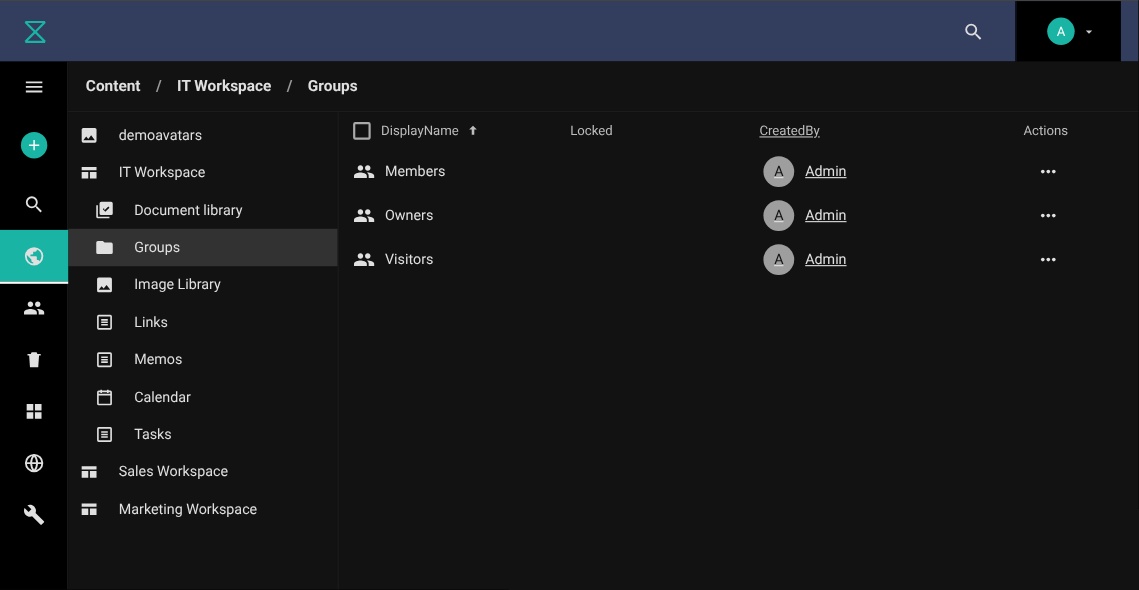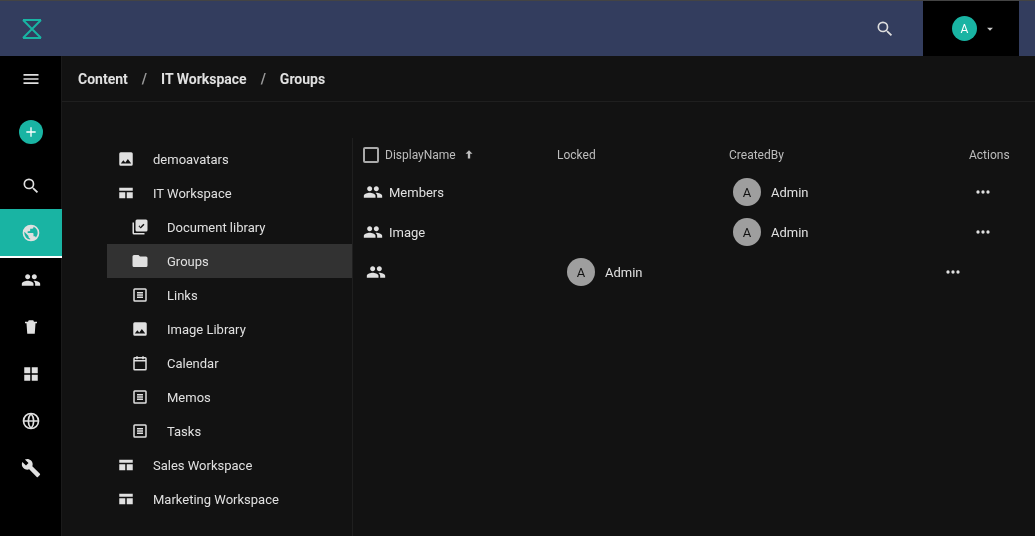--- a/index.html
+++ b/index.html
@@ -116,21 +116,20 @@
       display: flex;
       align-items: center;
       justify-content: center;
     }
     .main {
       flex: 1;
       display: flex;
       flex-direction: column;
       background: #121212;
       min-width: 0;
-      gap: 36px;
     }
     .breadcrumbs {
       height: 46px;
       display: flex;
       align-items: center;
       padding: 0 16px;
       color: #e0e0e0;
       font-size: 14px;
       background: #121212;
       border-bottom: 1px solid #1f1f1f;
@@ -141,21 +140,20 @@
     }
     .breadcrumbs .sep {
       margin: 0 14px;
       color: #999;
       font-weight: 700;
     }
     .content {
       flex: 1;
       display: flex;
       min-height: 0;
-      padding-left: 45px;
     }
     .tree {
       width: 246px;
       background: #121212;
       border-right: 1px solid #1f1f1f;
       overflow-y: auto;
       padding-top: 4px;
     }
     .tree-item {
       display: flex;
@@ -206,20 +204,21 @@
       flex: 0 0 172px;
       display: flex;
     }
     .col-locked {
       flex: 0 0 172px;
     }
     .col-createdby {
       flex: 0 0 240px;
       display: flex;
       align-items: center;
+      text-decoration: underline;
     }
     .col-actions {
       flex: 1;
       text-align: left;
       padding-right: 54px;
     }
     .sort-arrow {
       margin-left: 6px;
     }
     .table-row {
@@ -378,52 +377,52 @@
           <div class="tree-item level-1 active">
             <span class="ticon">
               <svg width="18" height="18" viewBox="0 0 24 24" fill="currentColor">
                 <path d="M10 4H4a2 2 0 00-2 2v12a2 2 0 002 2h16a2 2 0 002-2V8a2 2 0 00-2-2h-8l-2-2z"></path>
               </svg>
             </span>
             <span>Groups</span>
           </div>
           <div class="tree-item level-1">
             <span class="ticon">
+              <svg width="18" height="18" viewBox="0 0 24 24" fill="currentColor">
+                <path d="M21 19V5a2 2 0 00-2-2H5a2 2 0 00-2 2v14a2 2 0 002 2h14a2 2 0 002-2zM8.5 13.5l2.5 3.01L14.5 12l4.5 6H5l3.5-4.5z"></path>
+              </svg>
+            </span>
+            <span>Image Library</span>
+          </div>
+          <div class="tree-item level-1">
+            <span class="ticon">
               <svg width="18" height="18" viewBox="0 0 24 24" fill="none" stroke="currentColor" stroke-width="2">
                 <rect x="4" y="4" width="16" height="16" rx="1"></rect>
                 <path d="M8 9h8M8 12h8M8 15h8"></path>
               </svg>
             </span>
             <span>Links</span>
           </div>
           <div class="tree-item level-1">
             <span class="ticon">
-              <svg width="18" height="18" viewBox="0 0 24 24" fill="currentColor">
-                <path d="M21 19V5a2 2 0 00-2-2H5a2 2 0 00-2 2v14a2 2 0 002 2h14a2 2 0 002-2zM8.5 13.5l2.5 3.01L14.5 12l4.5 6H5l3.5-4.5z"></path>
-              </svg>
-            </span>
-            <span>Image Library</span>
+              <svg width="18" height="18" viewBox="0 0 24 24" fill="none" stroke="currentColor" stroke-width="2">
+                <rect x="4" y="4" width="16" height="16" rx="1"></rect>
+                <path d="M8 9h8M8 12h8M8 15h8"></path>
+              </svg>
+            </span>
+            <span>Memos</span>
           </div>
           <div class="tree-item level-1">
             <span class="ticon">
               <svg width="18" height="18" viewBox="0 0 24 24" fill="none" stroke="currentColor" stroke-width="2">
                 <rect x="4" y="5" width="16" height="16" rx="1"></rect>
                 <path d="M4 9h16M8 3v4M16 3v4"></path>
               </svg>
             </span>
             <span>Calendar</span>
-          </div>
-          <div class="tree-item level-1">
-            <span class="ticon">
-              <svg width="18" height="18" viewBox="0 0 24 24" fill="none" stroke="currentColor" stroke-width="2">
-                <rect x="4" y="4" width="16" height="16" rx="1"></rect>
-                <path d="M8 9h8M8 12h8M8 15h8"></path>
-              </svg>
-            </span>
-            <span>Memos</span>
           </div>
           <div class="tree-item level-1">
             <span class="ticon">
               <svg width="18" height="18" viewBox="0 0 24 24" fill="none" stroke="currentColor" stroke-width="2">
                 <rect x="4" y="4" width="16" height="16" rx="1"></rect>
                 <path d="M8 9h8M8 12h8M8 15h8"></path>
               </svg>
             </span>
             <span>Tasks</span>
           </div>
@@ -490,21 +489,21 @@
                   </svg>
                 </span>
               </div>
             </div>
             <div class="table-row">
               <div class="col-chk row-icon">
                 <svg width="20" height="20" viewBox="0 0 24 24" fill="currentColor">
                   <path d="M16 11c1.66 0 3-1.34 3-3s-1.34-3-3-3-3 1.34-3 3 1.34 3 3 3zM8 11c1.66 0 3-1.34 3-3S9.66 5 8 5 5 6.34 5 8s1.34 3 3 3zm0 2c-2.33 0-7 1.17-7 3.5V19h14v-2.5C15 14.17 10.33 13 8 13zm8 0c-.29 0-.62.02-.97.05 1.16.84 1.97 1.97 1.97 3.45V19h6v-2.5c0-2.33-4.67-3.5-7-3.5z"></path>
                 </svg>
               </div>
-              <div class="col-name">Image</div>
+              <div class="col-name">Owners</div>
               <div class="col-locked"></div>
               <div class="col-createdby">
                 <div class="avatar-cell">A</div>
                 <span>Admin</span>
               </div>
               <div class="actions-cell">
                 <span>
                   <svg width="20" height="20" viewBox="0 0 24 24" fill="currentColor">
                     <circle cx="6" cy="12" r="2"></circle>
                     <circle cx="12" cy="12" r="2"></circle>
@@ -512,20 +511,21 @@
                   </svg>
                 </span>
               </div>
             </div>
             <div class="table-row">
               <div class="col-chk row-icon">
                 <svg width="20" height="20" viewBox="0 0 24 24" fill="currentColor">
                   <path d="M16 11c1.66 0 3-1.34 3-3s-1.34-3-3-3-3 1.34-3 3 1.34 3 3 3zM8 11c1.66 0 3-1.34 3-3S9.66 5 8 5 5 6.34 5 8s1.34 3 3 3zm0 2c-2.33 0-7 1.17-7 3.5V19h14v-2.5C15 14.17 10.33 13 8 13zm8 0c-.29 0-.62.02-.97.05 1.16.84 1.97 1.97 1.97 3.45V19h6v-2.5c0-2.33-4.67-3.5-7-3.5z"></path>
                 </svg>
               </div>
+              <div class="col-name">Visitors</div>
               <div class="col-locked"></div>
               <div class="col-createdby">
                 <div class="avatar-cell">A</div>
                 <span>Admin</span>
               </div>
               <div class="actions-cell">
                 <span>
                   <svg width="20" height="20" viewBox="0 0 24 24" fill="currentColor">
                     <circle cx="6" cy="12" r="2"></circle>
                     <circle cx="12" cy="12" r="2"></circle>

